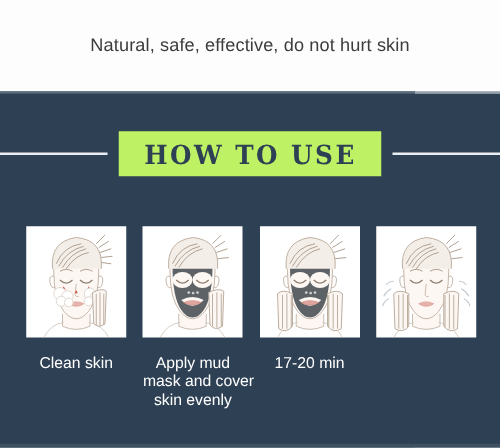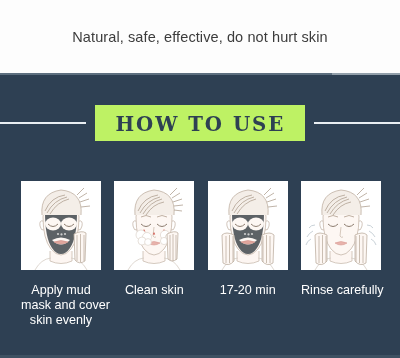--- a/index.html
+++ b/index.html
@@ -155,76 +155,20 @@
     </div>
     <div class="rule right"></div>
   </div>
 
   <div class="steps">
 
     <div class="step">
       <div class="thumb">
         <svg width="80" height="89" viewBox="0 0 80 89">
           <g fill="none" stroke="#b9aa9d" stroke-width="0.8">
-            <path d="M29 70 L29 80 Q40 85 51 80 L51 70" fill="#fdf6f2" stroke="#c9bcb0"></path>
-            <path d="M14 89 Q20 78 30 77" stroke="#d6cdc4"></path>
-            <path d="M66 89 Q60 78 50 77" stroke="#d6cdc4"></path>
-            <path d="M22 36 Q22 16 40 15 Q58 16 58 36 Q58 58 50 68 Q45 74 40 74 Q35 74 30 68 Q22 58 22 36 Z" fill="#fdf7f3" stroke="#c5b6a9"></path>
-            <path d="M22 40 Q18 39 19 45 Q20 50 23 49" stroke="#c5b6a9"></path>
-            <path d="M58 40 Q62 39 61 45 Q60 50 57 49" stroke="#c5b6a9"></path>
-          </g>
-
-          <path d="M24 31 Q24 19 40 18 Q56 19 56 31 Q56 57 49 67 Q45 73 40 73 Q35 73 31 67 Q24 57 24 31 Z" fill="#5d6266"></path>
-
-          <ellipse cx="32" cy="43" rx="8" ry="6.4" fill="#fdf7f3"></ellipse>
-          <ellipse cx="48" cy="43" rx="8" ry="6.4" fill="#fdf7f3"></ellipse>
-          <path d="M27 43 Q32 48 37 43" fill="none" stroke="#8d7d70" stroke-width="1"></path>
-          <path d="M43 43 Q48 48 53 43" fill="none" stroke="#8d7d70" stroke-width="1"></path>
-
-          <path d="M31 59 Q40 54 49 59 Q40 68 31 59 Z" fill="#fdf7f3"></path>
-          <path d="M33 61 Q40 58 47 61 Q40 65 33 61 Z" fill="#e0a59c" stroke="#cf8e86" stroke-width="0.6"></path>
-
-          <g fill="#cfcfcf">
-            <circle cx="37" cy="53" r="1.1"></circle>
-            <circle cx="40.5" cy="53.4" r="1.1"></circle>
-            <circle cx="44" cy="53" r="1.1"></circle>
-          </g>
-
-          <g fill="none" stroke="#bfb0a2" stroke-width="0.8">
-            <path d="M21 34 Q19 12 40 9 Q62 11 60 34" fill="#f4eee8"></path>
-            <path d="M24 30 Q30 16 44 14" stroke="#b0a192"></path>
-            <path d="M26 32 Q33 19 46 16" stroke="#b0a192"></path>
-            <path d="M29 33 Q36 21 48 18" stroke="#b0a192"></path>
-            <path d="M56 14 L63 7" stroke="#b0a192"></path>
-            <path d="M58 17 L66 12" stroke="#b0a192"></path>
-            <path d="M59 21 L68 18" stroke="#b0a192"></path>
-            <path d="M60 26 L69 25" stroke="#b0a192"></path>
-          </g>
-
-          <g fill="#fdf7f3" stroke="#bcaea1" stroke-width="0.8">
-            <path d="M53 53 Q61 49 65 52 L64 80 Q58 84 54 79 Z"></path>
-          </g>
-          <g stroke="#bcaea1" stroke-width="0.8" fill="none">
-            <path d="M56 54 L56 80"></path>
-            <path d="M59.5 53 L59.5 81"></path>
-            <path d="M63 54 L63 80"></path>
-          </g>
-        </svg>
-      </div>
-      <div class="caption">
-        <span class="cl">Apply mud</span>
-        <span class="cl">mask and cover</span>
-        <span class="cl">skin evenly</span>
-      </div>
-    </div>
-
-    <div class="step">
-      <div class="thumb">
-        <svg width="80" height="89" viewBox="0 0 80 89">
-          <g fill="none" stroke="#b9aa9d" stroke-width="0.8">
 
             <path d="M29 70 L29 80 Q40 85 51 80 L51 70" fill="#fdf6f2" stroke="#c9bcb0"></path>
             <path d="M14 89 Q20 78 30 77" stroke="#d6cdc4"></path>
             <path d="M66 89 Q60 78 50 77" stroke="#d6cdc4"></path>
 
             <path d="M22 36 Q22 16 40 15 Q58 16 58 36 Q58 58 50 68 Q45 74 40 74 Q35 74 30 68 Q22 58 22 36 Z" fill="#fdf7f3" stroke="#c5b6a9"></path>
 
             <path d="M22 40 Q18 39 19 45 Q20 50 23 49" stroke="#c5b6a9"></path>
             <path d="M58 40 Q62 39 61 45 Q60 50 57 49" stroke="#c5b6a9"></path>
 
@@ -274,20 +218,76 @@
           </g>
           <g stroke="#bcaea1" stroke-width="0.8" fill="none">
             <path d="M56 54 L56 79"></path>
             <path d="M59 53 L59 80"></path>
             <path d="M62 54 L62 79"></path>
           </g>
         </svg>
       </div>
       <div class="caption">
         <span class="cl">Clean skin</span>
+      </div>
+    </div>
+
+    <div class="step">
+      <div class="thumb">
+        <svg width="80" height="89" viewBox="0 0 80 89">
+          <g fill="none" stroke="#b9aa9d" stroke-width="0.8">
+            <path d="M29 70 L29 80 Q40 85 51 80 L51 70" fill="#fdf6f2" stroke="#c9bcb0"></path>
+            <path d="M14 89 Q20 78 30 77" stroke="#d6cdc4"></path>
+            <path d="M66 89 Q60 78 50 77" stroke="#d6cdc4"></path>
+            <path d="M22 36 Q22 16 40 15 Q58 16 58 36 Q58 58 50 68 Q45 74 40 74 Q35 74 30 68 Q22 58 22 36 Z" fill="#fdf7f3" stroke="#c5b6a9"></path>
+            <path d="M22 40 Q18 39 19 45 Q20 50 23 49" stroke="#c5b6a9"></path>
+            <path d="M58 40 Q62 39 61 45 Q60 50 57 49" stroke="#c5b6a9"></path>
+          </g>
+
+          <path d="M24 31 Q24 19 40 18 Q56 19 56 31 Q56 57 49 67 Q45 73 40 73 Q35 73 31 67 Q24 57 24 31 Z" fill="#5d6266"></path>
+
+          <ellipse cx="32" cy="43" rx="8" ry="6.4" fill="#fdf7f3"></ellipse>
+          <ellipse cx="48" cy="43" rx="8" ry="6.4" fill="#fdf7f3"></ellipse>
+          <path d="M27 43 Q32 48 37 43" fill="none" stroke="#8d7d70" stroke-width="1"></path>
+          <path d="M43 43 Q48 48 53 43" fill="none" stroke="#8d7d70" stroke-width="1"></path>
+
+          <path d="M31 59 Q40 54 49 59 Q40 68 31 59 Z" fill="#fdf7f3"></path>
+          <path d="M33 61 Q40 58 47 61 Q40 65 33 61 Z" fill="#e0a59c" stroke="#cf8e86" stroke-width="0.6"></path>
+
+          <g fill="#cfcfcf">
+            <circle cx="37" cy="53" r="1.1"></circle>
+            <circle cx="40.5" cy="53.4" r="1.1"></circle>
+            <circle cx="44" cy="53" r="1.1"></circle>
+          </g>
+
+          <g fill="none" stroke="#bfb0a2" stroke-width="0.8">
+            <path d="M21 34 Q19 12 40 9 Q62 11 60 34" fill="#f4eee8"></path>
+            <path d="M24 30 Q30 16 44 14" stroke="#b0a192"></path>
+            <path d="M26 32 Q33 19 46 16" stroke="#b0a192"></path>
+            <path d="M29 33 Q36 21 48 18" stroke="#b0a192"></path>
+            <path d="M56 14 L63 7" stroke="#b0a192"></path>
+            <path d="M58 17 L66 12" stroke="#b0a192"></path>
+            <path d="M59 21 L68 18" stroke="#b0a192"></path>
+            <path d="M60 26 L69 25" stroke="#b0a192"></path>
+          </g>
+
+          <g fill="#fdf7f3" stroke="#bcaea1" stroke-width="0.8">
+            <path d="M53 53 Q61 49 65 52 L64 80 Q58 84 54 79 Z"></path>
+          </g>
+          <g stroke="#bcaea1" stroke-width="0.8" fill="none">
+            <path d="M56 54 L56 80"></path>
+            <path d="M59.5 53 L59.5 81"></path>
+            <path d="M63 54 L63 80"></path>
+          </g>
+        </svg>
+      </div>
+      <div class="caption">
+        <span class="cl">Apply mud</span>
+        <span class="cl">mask and cover</span>
+        <span class="cl">skin evenly</span>
       </div>
     </div>
 
     <div class="step">
       <div class="thumb">
         <svg width="80" height="89" viewBox="0 0 80 89">
           <g fill="none" stroke="#b9aa9d" stroke-width="0.8">
             <path d="M29 70 L29 80 Q40 85 51 80 L51 70" fill="#fdf6f2" stroke="#c9bcb0"></path>
             <path d="M14 89 Q20 78 30 77" stroke="#d6cdc4"></path>
             <path d="M66 89 Q60 78 50 77" stroke="#d6cdc4"></path>
@@ -380,19 +380,16 @@
           <g stroke="#bcaea1" stroke-width="0.8" fill="none">
             <path d="M18 55 L18 82"></path>
             <path d="M21.5 54 L21.5 82"></path>
             <path d="M25 55 L25 81"></path>
             <path d="M55 55 L55 81"></path>
             <path d="M58.5 54 L58.5 82"></path>
             <path d="M62 55 L62 82"></path>
           </g>
         </svg>
       </div>
-      <div class="caption">
-        <span class="cl">Rinse carefully</span>
-      </div>
     </div>
 
   </div>
 </div>
 
 </body></html>

